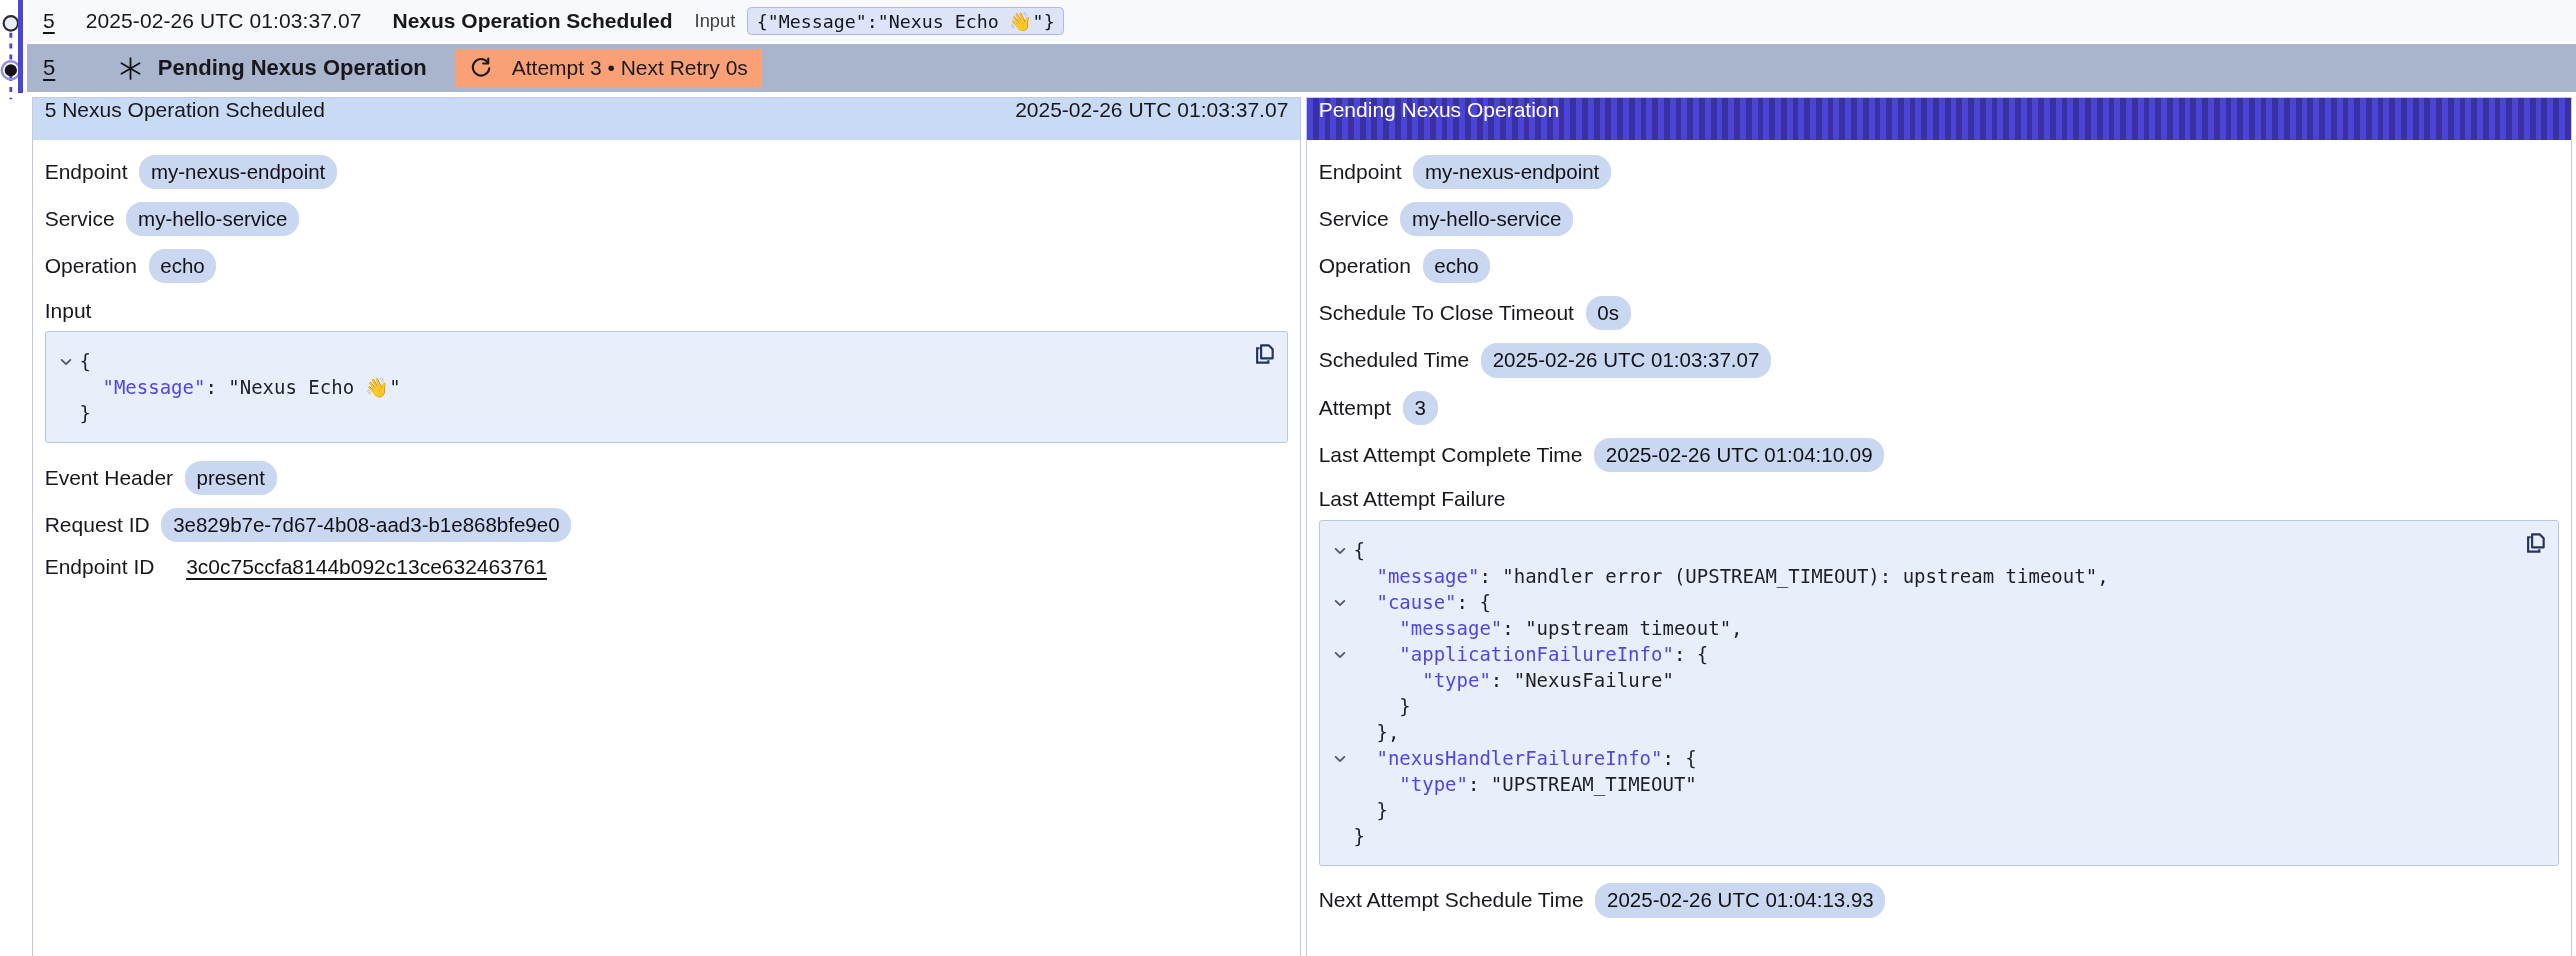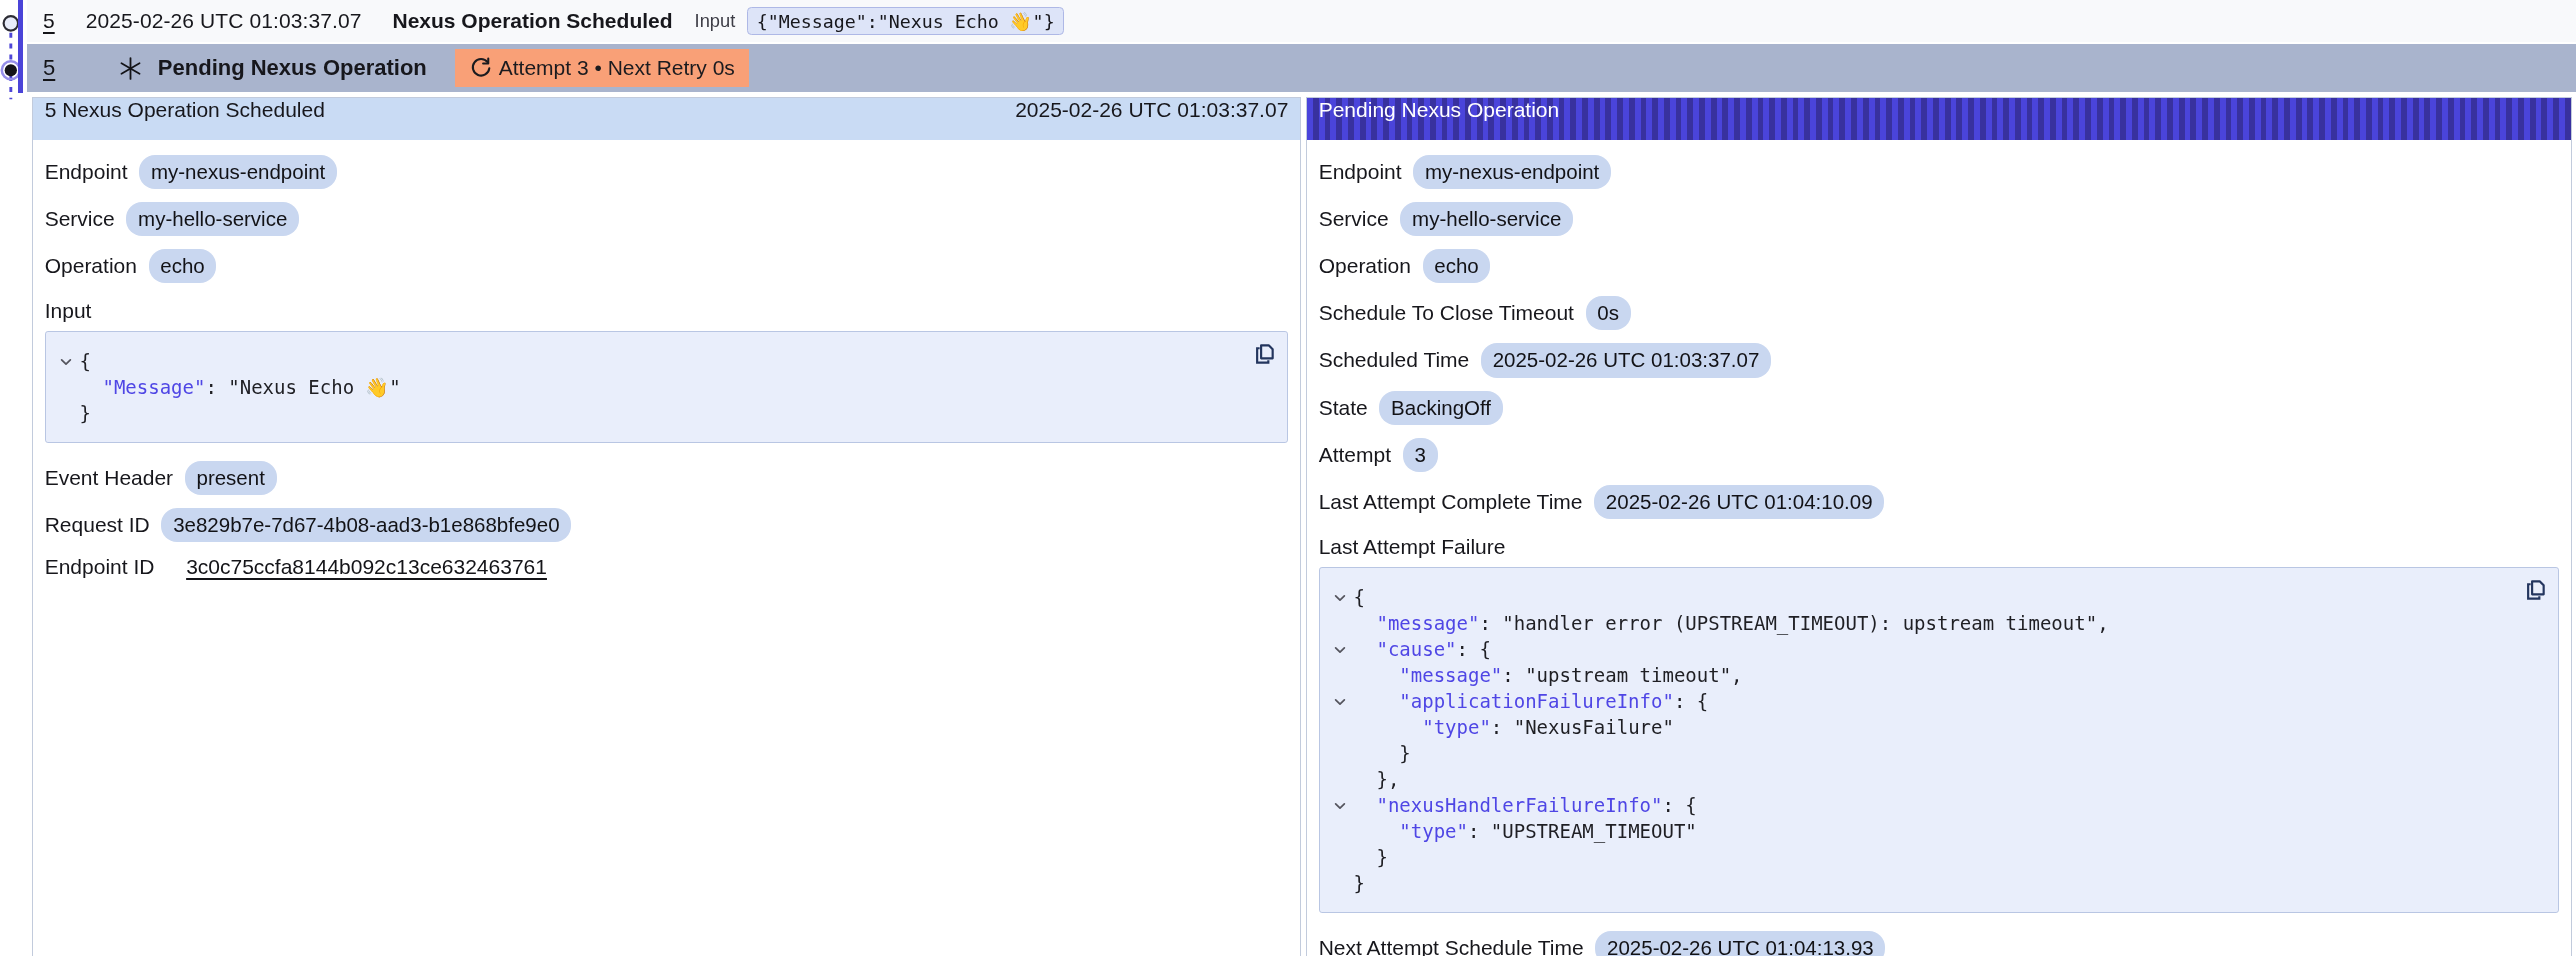--- a/index.html
+++ b/index.html
@@ -17,21 +17,21 @@
              display:flex;align-items:center;padding-left:16px;box-sizing:border-box;font-size:22px;}
   .id-link{color:#141418;text-decoration:underline;text-underline-offset:3.7px;text-decoration-thickness:1.5px;cursor:pointer;}
   .ts{margin-left:31px;letter-spacing:0.1px;}
   .ev-title{margin-left:31px;font-weight:700;}
   .input-label{margin-left:22px;font-size:18.3px;color:#3d3d46;}
   .input-chip{margin-left:11.7px;font-family:"DejaVu Sans Mono",monospace;font-size:18.3px;
               background:#dde4f8;border:1.5px solid #aeb8e6;border-radius:4.4px;padding:2.2px 8.8px;color:#17171c;}
   .ast{margin-left:63px;display:inline-flex;}
   .pend-title{margin-left:14.6px;font-weight:700;}
   .retry-badge{margin-left:28px;background:#f9a077;display:inline-flex;align-items:center;
-               padding:6.6px 14.6px;font-size:21px;color:#1b1b1f;gap:6px;}
+               padding:6.6px 14.6px;font-size:21px;color:#1b1b1f;gap:19px;}
 
   
   .panel{position:absolute;top:97px;height:879px;background:#ffffff;border:1.5px solid #c2cbdc;box-sizing:border-box;}
   .panel.left{left:32px;width:1269px;}
   .panel.right{left:1306px;width:1266px;}
   .panel-head{height:42px;display:flex;justify-content:space-between;
               padding:0 11.7px;font-size:21px;font-weight:500;}
   .panel-head.blue{background:#c9dbf4;color:#17171c;}
   .panel-head.striped{background:repeating-linear-gradient(90deg,#4a44db 0 5.9px,#38319f 5.9px 11.7px);
               color:#ffffff;justify-content:flex-start;}
@@ -173,24 +173,20 @@
         </div>
         <div class="field">
           <span class="flabel">Schedule To Close Timeout</span>
           <span class="chip">0s</span>
         </div>
         <div class="field">
           <span class="flabel">Scheduled Time</span>
           <span class="chip">2025-02-26 UTC 01:03:37.07</span>
         </div>
         <div class="field">
-          <span class="flabel">State</span>
-          <span class="chip">BackingOff</span>
-        </div>
-        <div class="field">
           <span class="flabel">Attempt</span>
           <span class="chip">3</span>
         </div>
         <div class="field">
           <span class="flabel">Last Attempt Complete Time</span>
           <span class="chip">2025-02-26 UTC 01:04:10.09</span>
         </div>
         <div class="field field--json">
           <span class="flabel">Last Attempt Failure</span>
           <div class="code-block">

